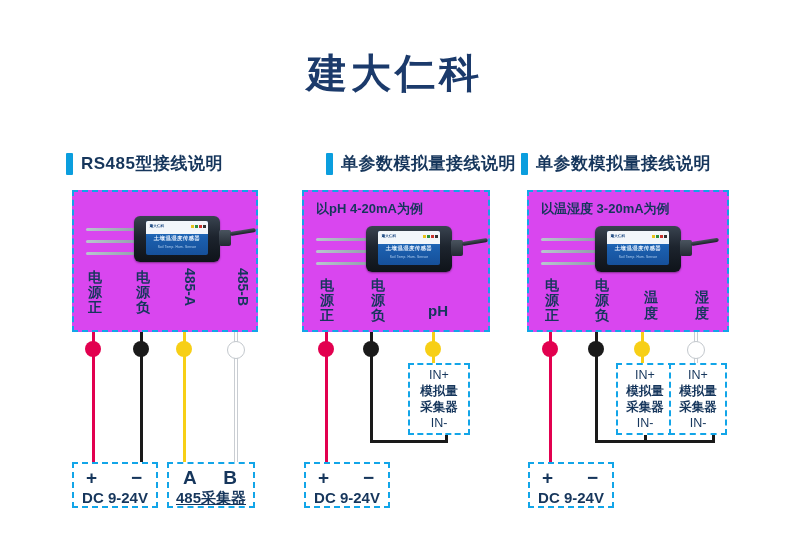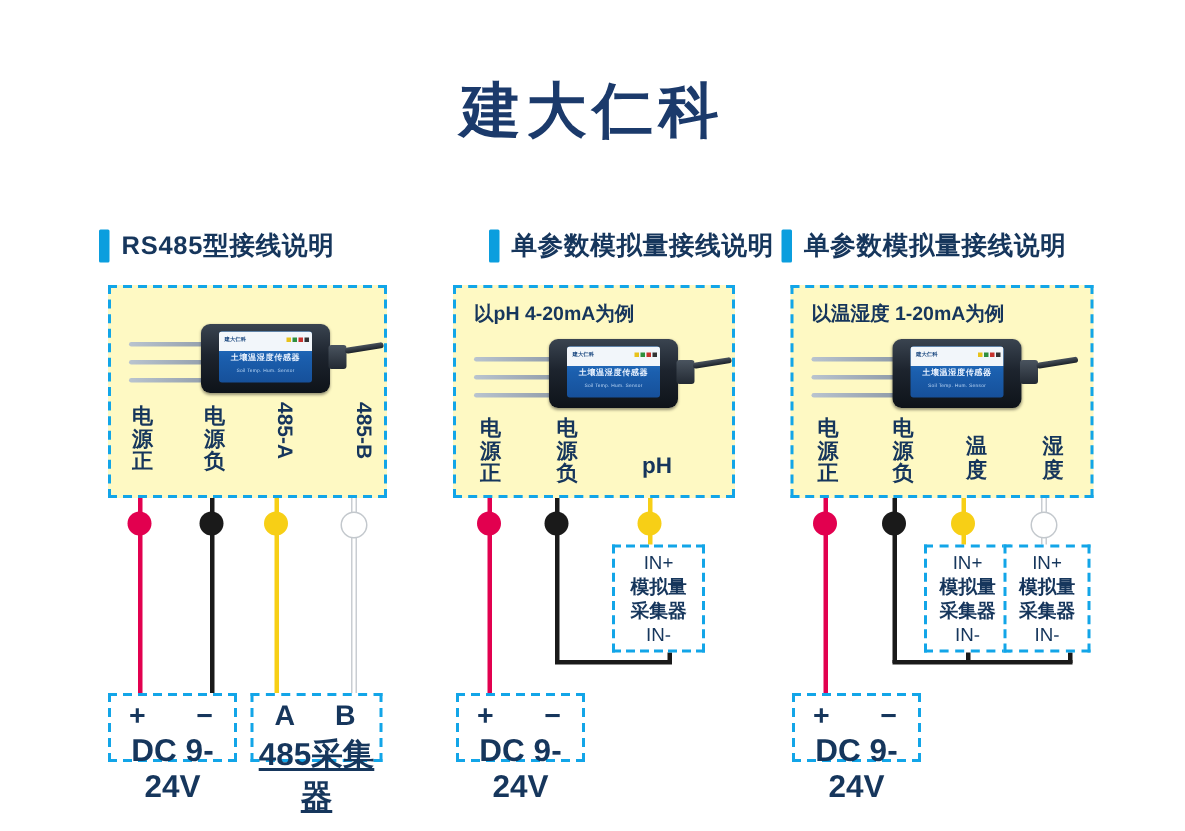--- a/index.html
+++ b/index.html
@@ -21,21 +21,21 @@
   
   .sec-head{position:absolute;display:flex;align-items:center;gap:8px;}
   .sec-bar{width:7px;height:22px;background:#0b9ede;display:block;border-radius:1px;}
   .sec-label{font-size:17px;font-weight:bold;color:#16365c;letter-spacing:0.5px;white-space:nowrap;}
   #head1{left:66px;top:152px;align-items:center;}
   #head2{left:296px;top:152px;margin-left:30px;}
   #head3{left:521px;top:152px;}
   .devbox{
     position:absolute;
     border:2px dashed #12a5e8;
-    background:#fef9c3;
+    background:#d946ef;
     box-sizing:border-box;
   }
   #dev1{left:72px;top:190px;width:186px;height:142px;}
   #dev2{left:302px;top:190px;width:188px;height:142px;}
   #dev3{left:527px;top:190px;width:202px;height:142px;}
 
   .note{
     position:absolute;font-size:13px;font-weight:bold;color:#16365c;
     white-space:nowrap;
   }
@@ -139,21 +139,21 @@
     position:absolute;
     border:2px dashed #12a5e8;
     background:#fff;
     box-sizing:border-box;
   }
   .tsym{
     position:absolute;font-size:19px;font-weight:bold;color:#16365c;
   }
   .tcap{
     position:absolute;width:100%;text-align:center;
-    font-size:21px;font-weight:bold;color:#16365c;
+    font-size:15px;font-weight:bold;color:#16365c;
     left:0;
   }
   .acq{
     position:absolute;border:2px dashed #12a5e8;background:#fff;
     box-sizing:border-box;
     display:flex;flex-direction:column;align-items:center;justify-content:center;
     gap:1px;
   }
   .acq div{font-size:12.5px;color:#16365c;line-height:15px;font-weight:normal;}
   .acq .cn{font-weight:bold;font-size:12.5px;}
@@ -285,21 +285,21 @@
   <div>IN-</div>
 </div>
 
 <div class="tbox" style="left:304px;top:462px;width:86px;height:46px;">
   <div class="tsym" style="left:12px;top:3px;">+</div>
   <div class="tsym" style="right:14px;top:3px;">−</div>
   <div class="tcap" style="top:25px;">DC 9-24V</div>
 </div>
 
 <div class="devbox" id="dev3">
-  <div class="note" style="left:12px;top:8px;position:absolute;">以温湿度  1-20mA为例</div>
+  <div class="note" style="left:12px;top:8px;position:absolute;">以温湿度  3-20mA为例</div>
   <div class="sensor">
     <div class="probe" style="left:12px;top:46px;width:110px;"></div>
     <div class="probe" style="left:12px;top:58px;width:110px;"></div>
     <div class="probe" style="left:12px;top:70px;width:110px;"></div>
     <div class="body" style="left:66px;top:34px;width:86px;height:46px;"></div>
     <div class="label-plate" style="left:78px;top:39px;width:62px;height:34px;">
       <div class="plate-top"></div>
       <div class="plate-logo">建大仁科</div>
       <div class="plate-dots">
         <i style="background:#e8c21b"></i>

